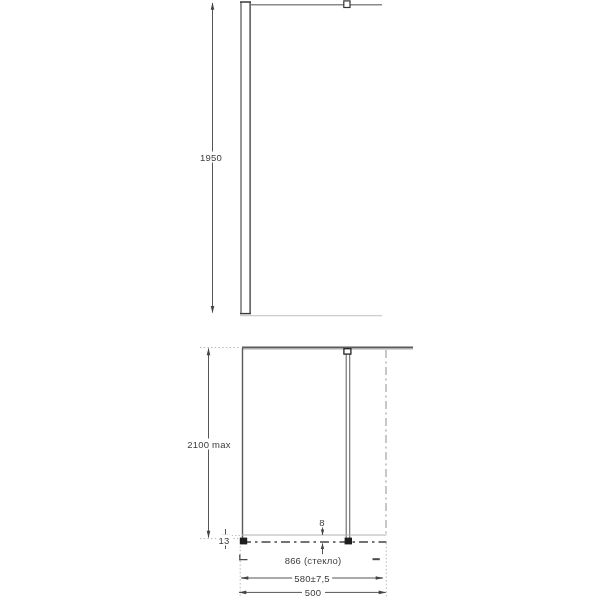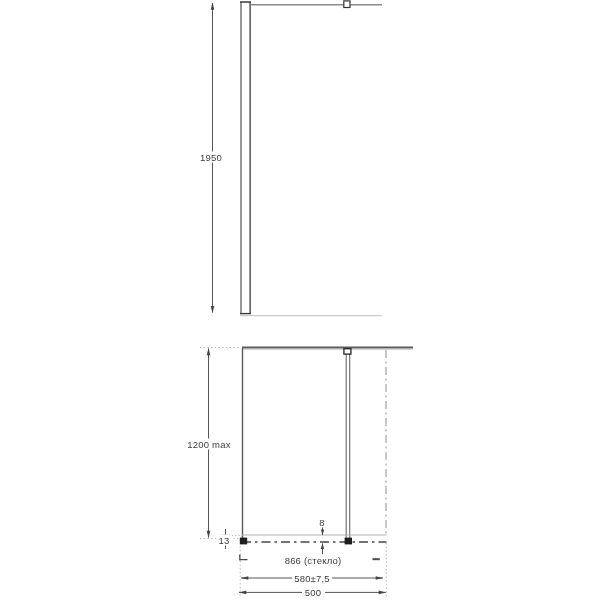--- a/index.html
+++ b/index.html
@@ -101,21 +101,21 @@
       <polygon fill="#444444" points="239,592.4 246.3,590.6 246.3,594.2"></polygon>
       <polygon fill="#444444" points="386,592.4 378.7,590.6 378.7,594.2"></polygon>
 
       <line x1="240.2" y1="546" x2="240.2" y2="596" stroke="#b8b8b8" stroke-width="1" stroke-dasharray="1.5 2.2"></line>
       <line x1="386.3" y1="543" x2="386.3" y2="597" stroke="#b8b8b8" stroke-width="1" stroke-dasharray="1.5 2.2"></line>
     </g>
   </svg>
 
   <span class="dim" style="left:211px;top:157px;">1950</span>
 
-  <span class="dim" style="left:209px;top:444px;">1200 max</span>
+  <span class="dim" style="left:209px;top:444px;">2100 max</span>
 
   <span class="dim" style="left:224px;top:540px;">13</span>
 
   <span class="dim" style="left:322px;top:522px;">8</span>
 
   <span class="dim" style="left:313px;top:560px;">866 (стекло)</span>
 
   <span class="dim" style="left:312px;top:578px;">580±7,5</span>
 
   <span class="dim" style="left:313px;top:592px;">500</span>

